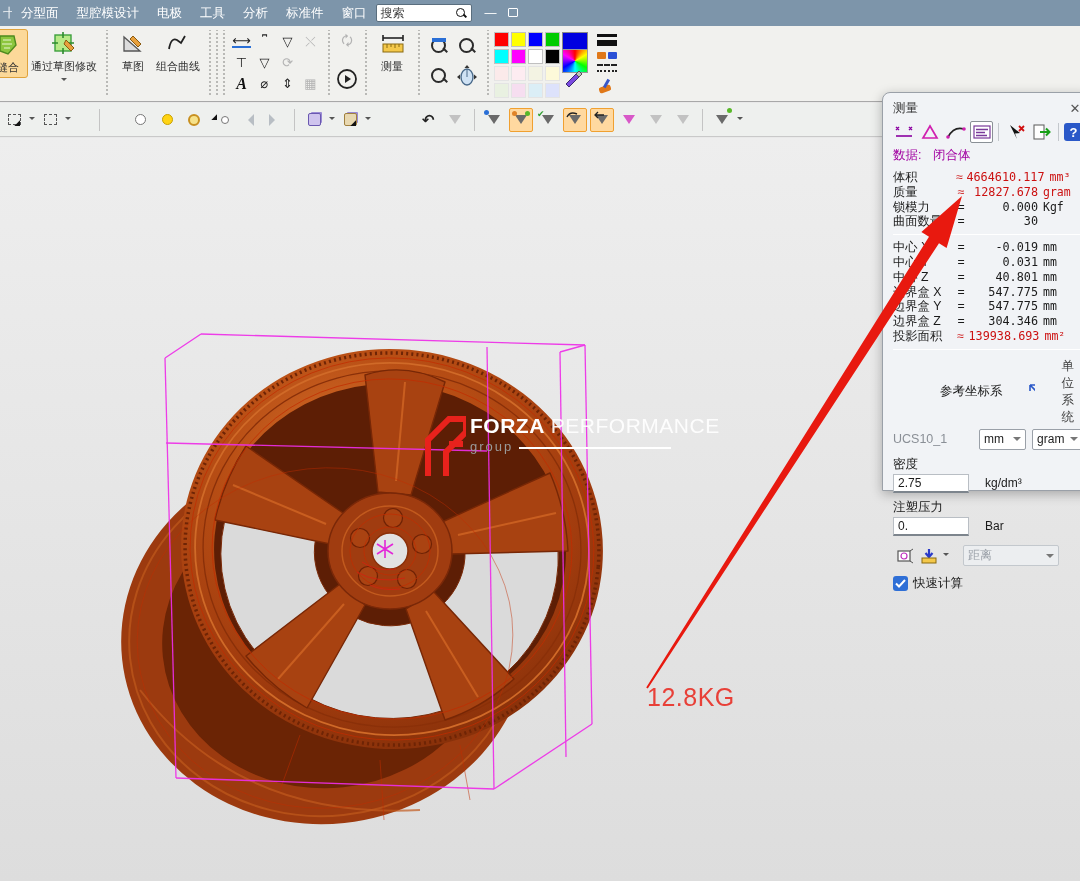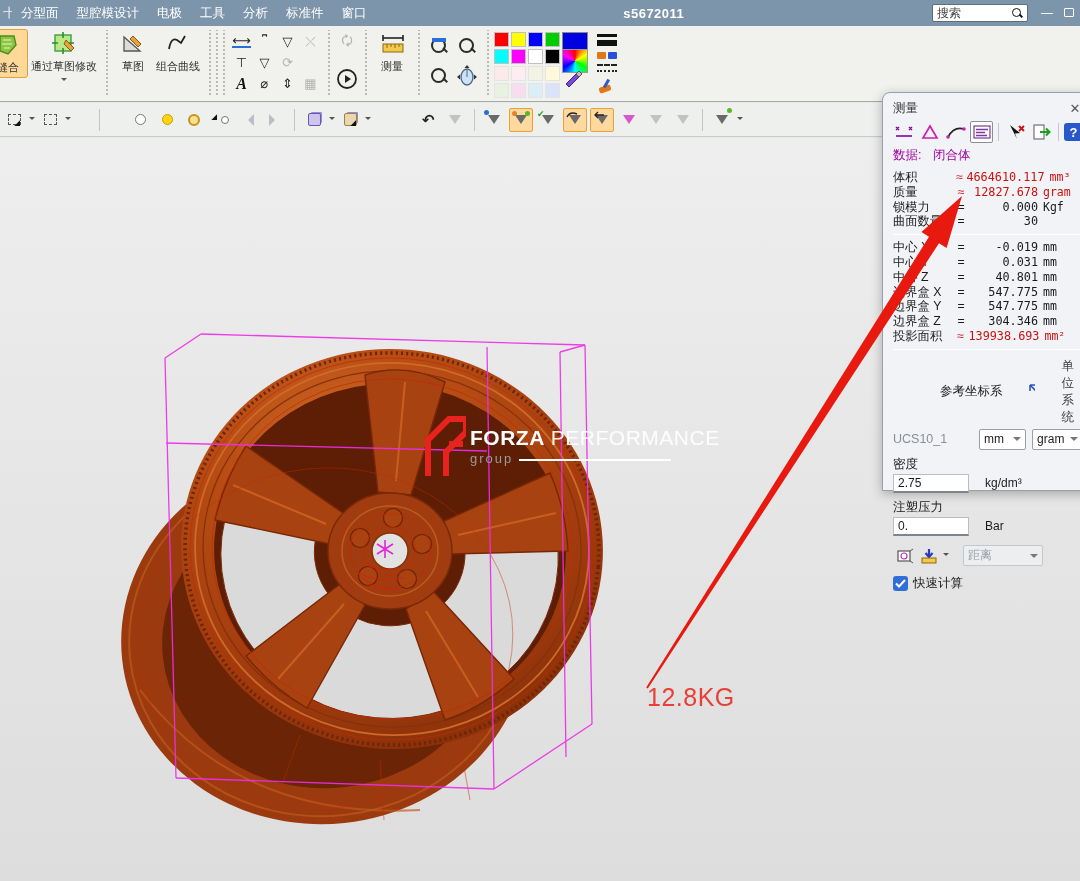--- a/index.html
+++ b/index.html
@@ -84,21 +84,21 @@
   .funnel.pink{border-top-color:#d858c8;}
   .funnel.dim{border-top-color:#c2c2c2;}
   .fdot{position:absolute;left:2px;top:2px;width:5px;height:5px;border-radius:50%;background:#e08428;}
   .fdot.g{background:#58b828;left:auto;right:2px;}
   .fchk{position:absolute;left:1px;top:1px;color:#2e9e2e;font-size:9px;font-weight:bold;}
 
   
   #viewport{position:absolute;left:0;top:138px;width:1080px;height:743px;
             background:linear-gradient(#eeeeee,#dddddd);}
   #scene{position:absolute;left:0;top:137px;width:1080px;height:744px;z-index:10;pointer-events:none;}
-  #watermark{position:absolute;left:420px;top:414px;z-index:15;display:flex;align-items:center;}
+  #watermark{position:absolute;left:420px;top:414px;z-index:15;display:flex;align-items:flex-start;}
   #wm-text{margin-left:4px;}
   #wm-line1{font-size:21px;letter-spacing:.5px;color:#fff;white-space:nowrap;}
   #wm-line1 .b{font-weight:bold;}
   #wm-line1 .l{font-weight:normal;opacity:.92;margin-left:6px;}
   #wm-sub{display:flex;align-items:center;margin-top:1px;}
   #wm-group{font-size:13px;color:#9a9a9a;letter-spacing:2px;}
   #wm-rule{height:2px;background:#fff;width:152px;margin-left:6px;margin-top:3px;}
   #annotation{position:absolute;left:647px;top:683px;z-index:20;font-size:25px;
               color:#e84038;letter-spacing:.5px;}
   #arrow-overlay{position:absolute;left:0;top:0;width:1080px;height:881px;z-index:60;pointer-events:none;}
@@ -134,39 +134,38 @@
   .selcaret{width:0;height:0;border:4px solid transparent;border-top-color:#777;margin-top:4px;}
   #sel-mm{width:48px;margin-right:6px;}
   #sel-gram{width:52px;}
   .flab{margin-top:6px;}
   .finrow{display:flex;align-items:center;margin-top:1px;}
   .fin{width:76px;height:19px;background:#fff;border:1px solid #b9bec4;border-bottom:2px solid #7d858d;
        font-size:12px;padding:0 4px;display:flex;align-items:center;}
   .funit{margin-left:16px;font-size:12px;}
   .btnrow{display:flex;align-items:center;margin-top:9px;}
   .ibtn{width:24px;height:22px;display:flex;align-items:center;justify-content:center;border-radius:2px;}
-  #sel-mode{width:80px;margin-left:14px;background:#eceef0;color:#9aa0a8;border-color:#c3c8cd;text-align:right;}
+  #sel-mode{width:96px;margin-left:14px;background:#eceef0;color:#9aa0a8;border-color:#c3c8cd;text-align:right;}
   .chkrow{display:flex;align-items:center;margin-top:8px;}
   .chk{width:15px;height:15px;background:#2f6fd6;border-radius:3px;display:flex;align-items:center;justify-content:center;margin-right:5px;}
 </style>
 </head>
 <body>
 
 <div id="app">
 
   <div id="titlebar">
     <div class="menu-clip">十</div>
     <div class="menu-item">分型面</div>
     <div class="menu-item">型腔模设计</div>
     <div class="menu-item">电极</div>
     <div class="menu-item">工具</div>
     <div class="menu-item">分析</div>
     <div class="menu-item">标准件</div>
     <div class="menu-item">窗口</div>
-    <div id="title-center">s5672011</div>
     <div id="search-box">
       <span class="ph">搜索</span>
       <span class="mag"></span>
     </div>
     <div class="win-btn">—</div>
     <div class="win-btn"><span class="win-restore"></span></div>
   </div>
 
   <div id="ribbon">
     <div class="rgroup clipfirst">

